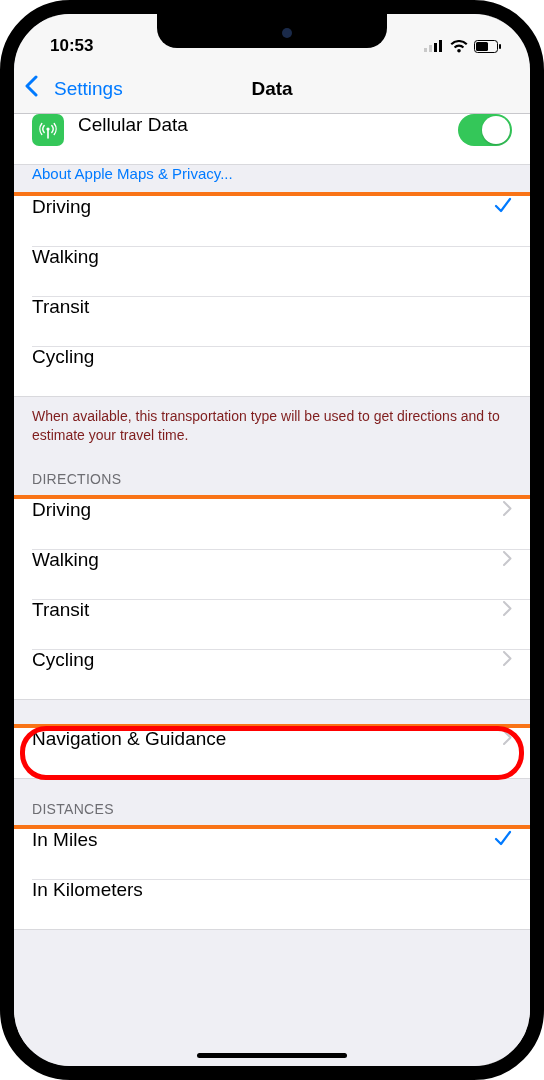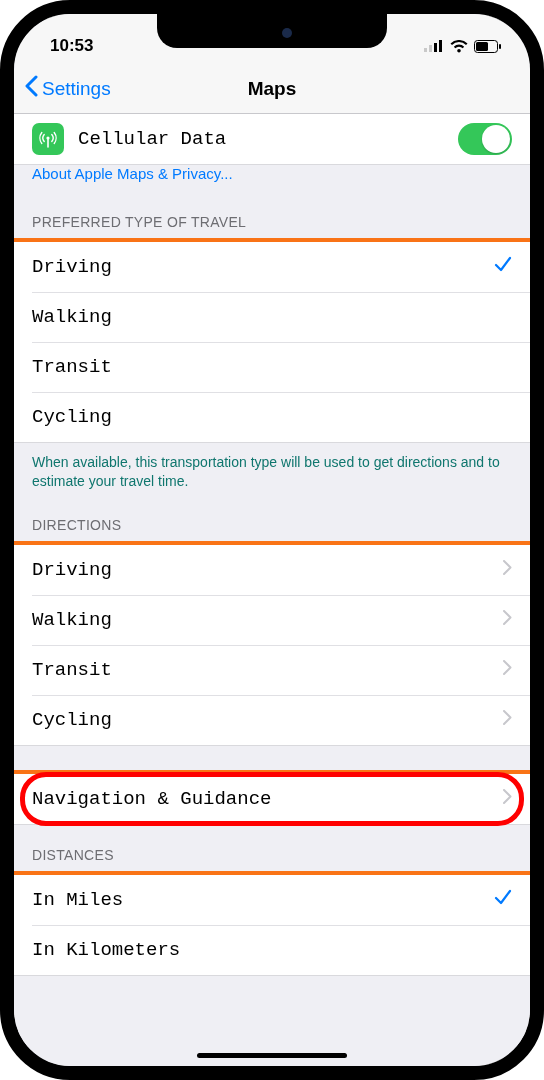--- a/index.html
+++ b/index.html
@@ -79,21 +79,21 @@
   display: flex;
   align-items: center;
   position: relative;
   padding: 0 10px;
 }
 .nav-back {
   display: flex;
   align-items: center;
   color: #007aff;
   font-size: 19px;
-  gap: 4px;
+  gap: 16px;
 }
 .nav-title {
   position: absolute;
   left: 50%;
   transform: translateX(-50%);
   font-size: 19px;
   font-weight: 600;
   color: #000;
 }
 
@@ -105,28 +105,27 @@
 
 
 .group {
   background: #fff;
   border-top: 4px solid #f97316;
   border-bottom: 1px solid #d9d9dd;
 }
 .group.flat-top { border-top: none; }
 .cell {
   display: flex;
-  align-items: center;
+  align-items: flex-start;
   min-height: 50px;
   padding: 0 18px;
   font-size: 19px;
   color: #000;
   background: #fff;
   position: relative;
-  font-family: Liberation Mono, monospace;
 }
 .cell + .cell::before {
   content: "";
   position: absolute;
   top: 0;
   left: 18px;
   right: 0;
   height: 1px;
   background: #e0e0e4;
 }
@@ -135,21 +134,21 @@
 .section-header {
   padding: 22px 18px 8px;
   font-size: 14px;
   color: #6d6d72;
   text-transform: uppercase;
   letter-spacing: 0.3px;
 }
 .section-footer {
   padding: 10px 18px 4px;
   font-size: 14px;
-  color: #0f766e;
+  color: #7f1d1d;
   line-height: 1.35;
 }
 .link-row {
   padding: 0 18px 10px;
   font-size: 15px;
   color: #007aff;
   background: #efeff4;
 }
 
 .app-icon {
@@ -245,21 +244,21 @@
 
     <div class="nav-bar">
       <div class="nav-back">
         <span>
           <svg width="14" height="22" viewBox="0 0 14 22">
               <path d="M12 2 L3 11 L12 20" stroke="#007aff" stroke-width="3" fill="none" stroke-linecap="round" stroke-linejoin="round"></path>
             </svg>
         </span>
         <span>Settings</span>
       </div>
-      <div class="nav-title">Maps</div>
+      <div class="nav-title">Data</div>
     </div>
 
     <div class="content">
 
       <div class="group flat-top">
         <div class="cell">
           <div class="app-icon">
             <svg width="20" height="20" viewBox="0 0 20 20">
               <circle cx="10" cy="9" r="1.6" fill="#fff"></circle>
               <path d="M10 10 L10 18" stroke="#fff" stroke-width="1.6" stroke-linecap="round"></path>
@@ -269,21 +268,20 @@
               <path d="M16.2 3.5 a9 9 0 0 1 0 11" stroke="#fff" stroke-width="1.4" fill="none" stroke-linecap="round"></path>
             </svg>
           </div>
           <span class="label">Cellular Data</span>
           <div class="toggle"></div>
         </div>
       </div>
 
       <div class="link-row">About Apple Maps &amp; Privacy...</div>
 
-      <div class="section-header">PREFERRED TYPE OF TRAVEL</div>
       <div class="group">
         <div class="cell">
           <span class="label">Driving</span>
           <span class="check">
             <svg width="18" height="18" viewBox="0 0 18 18">
                 <path d="M2 10 L7 15 L16 3" stroke="#007aff" stroke-width="2.2" fill="none" stroke-linecap="round" stroke-linejoin="round"></path>
               </svg>
           </span>
         </div>
         <div class="cell">

